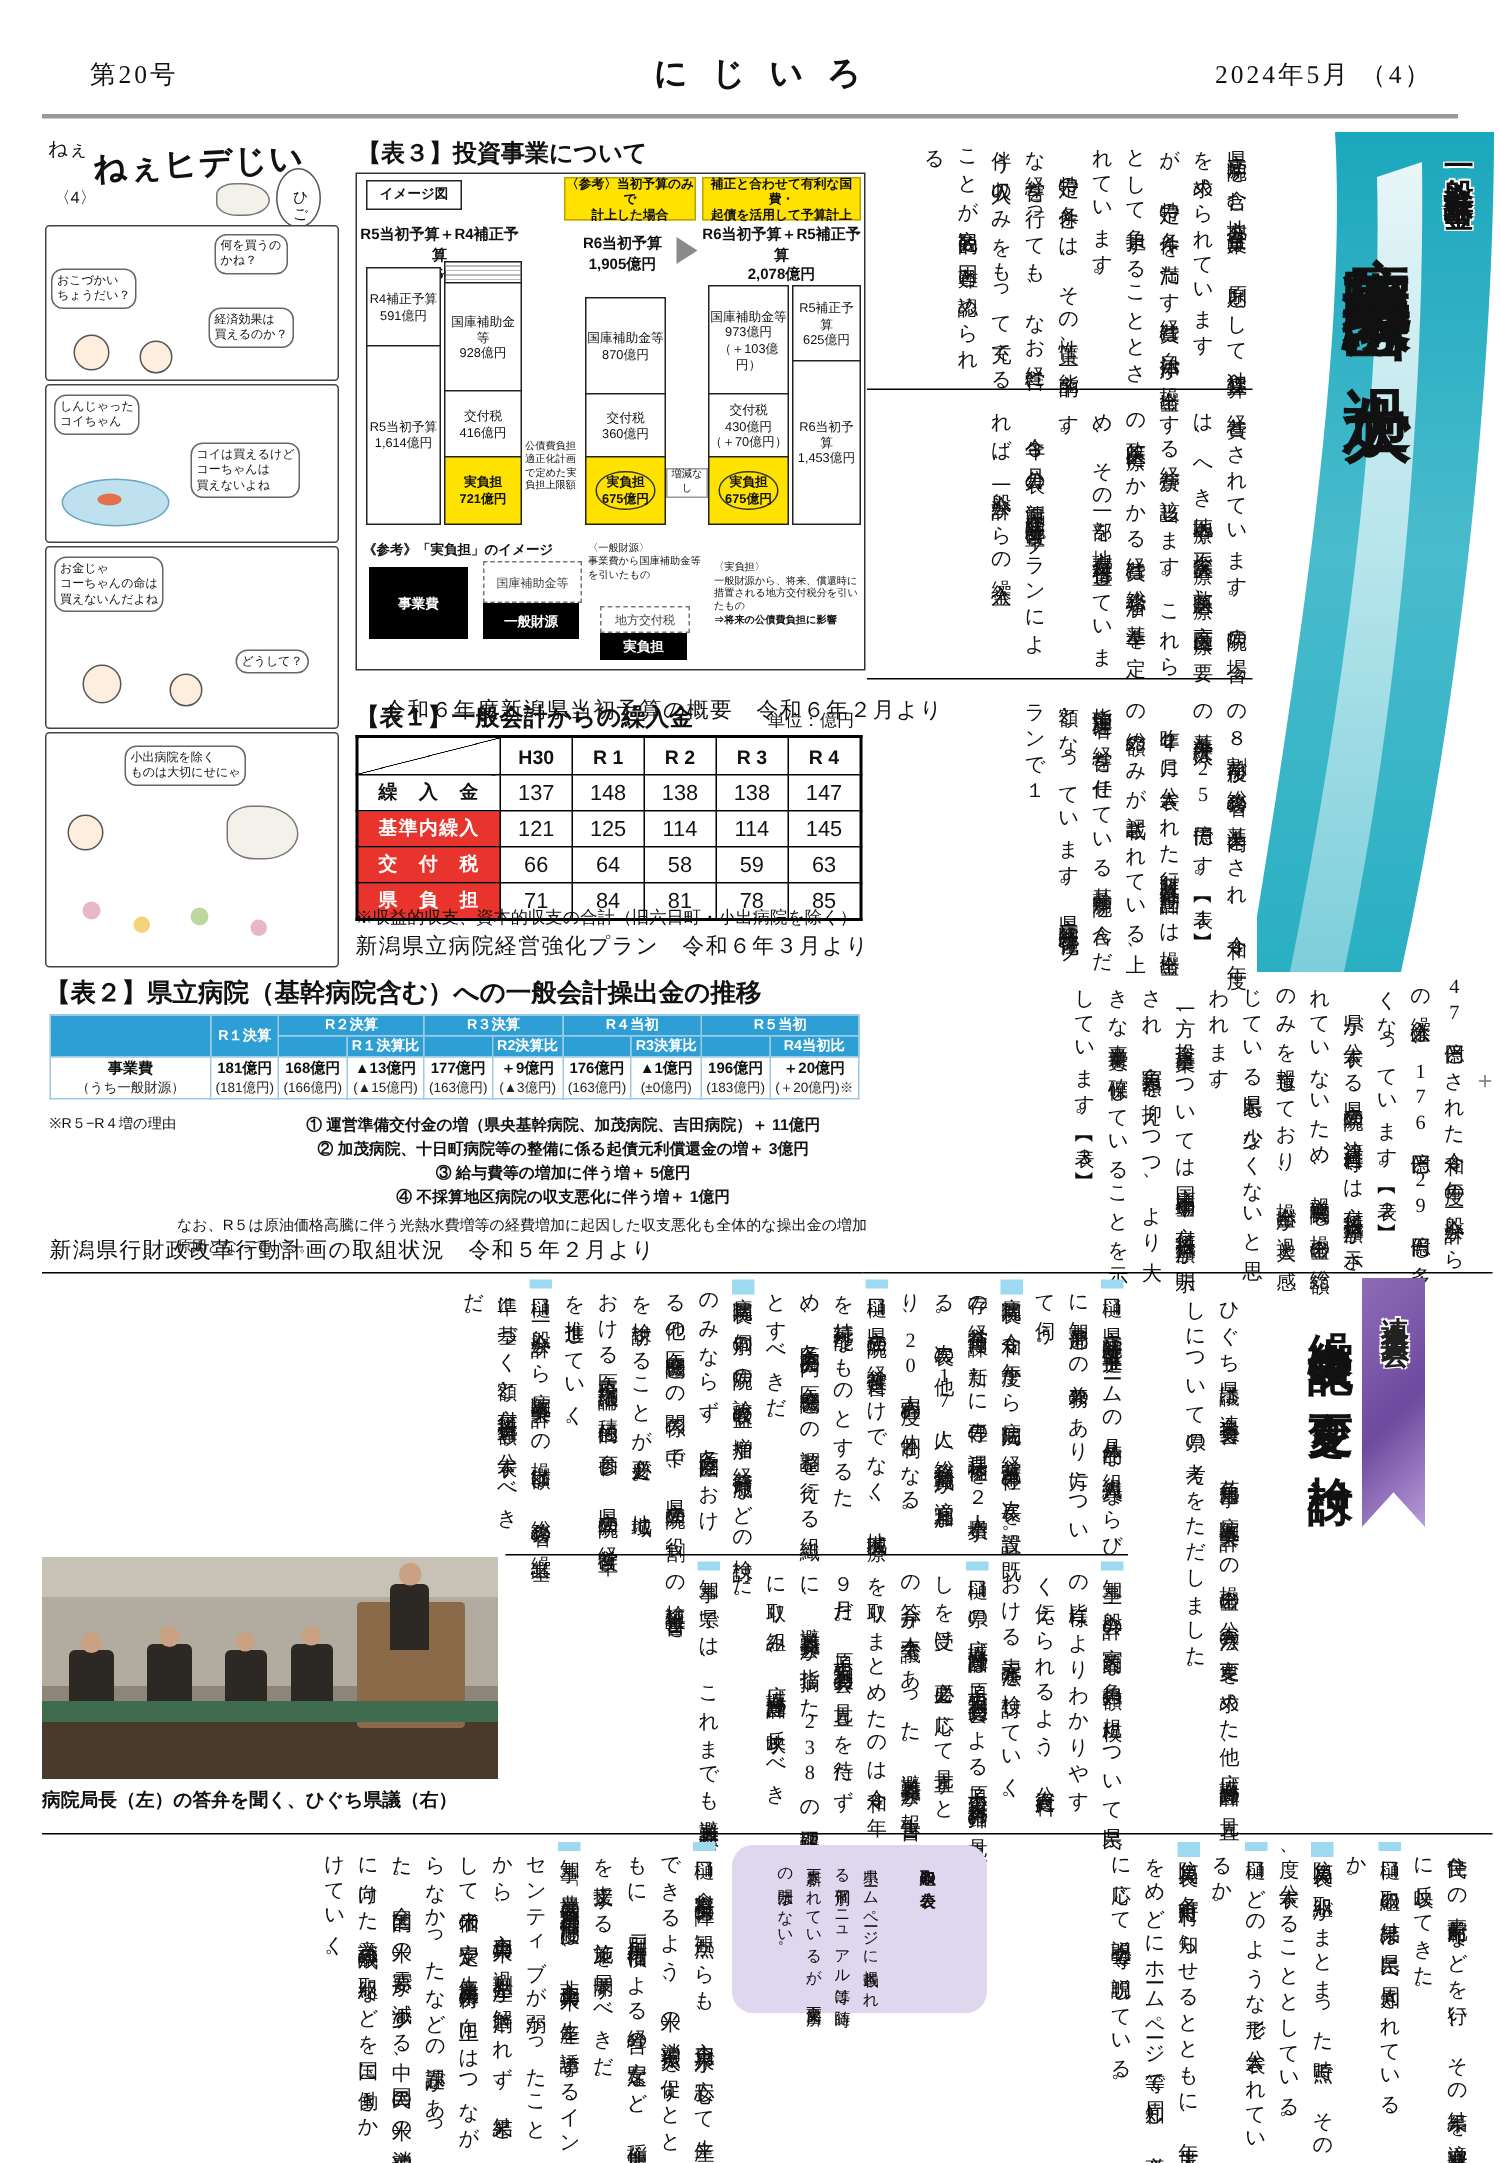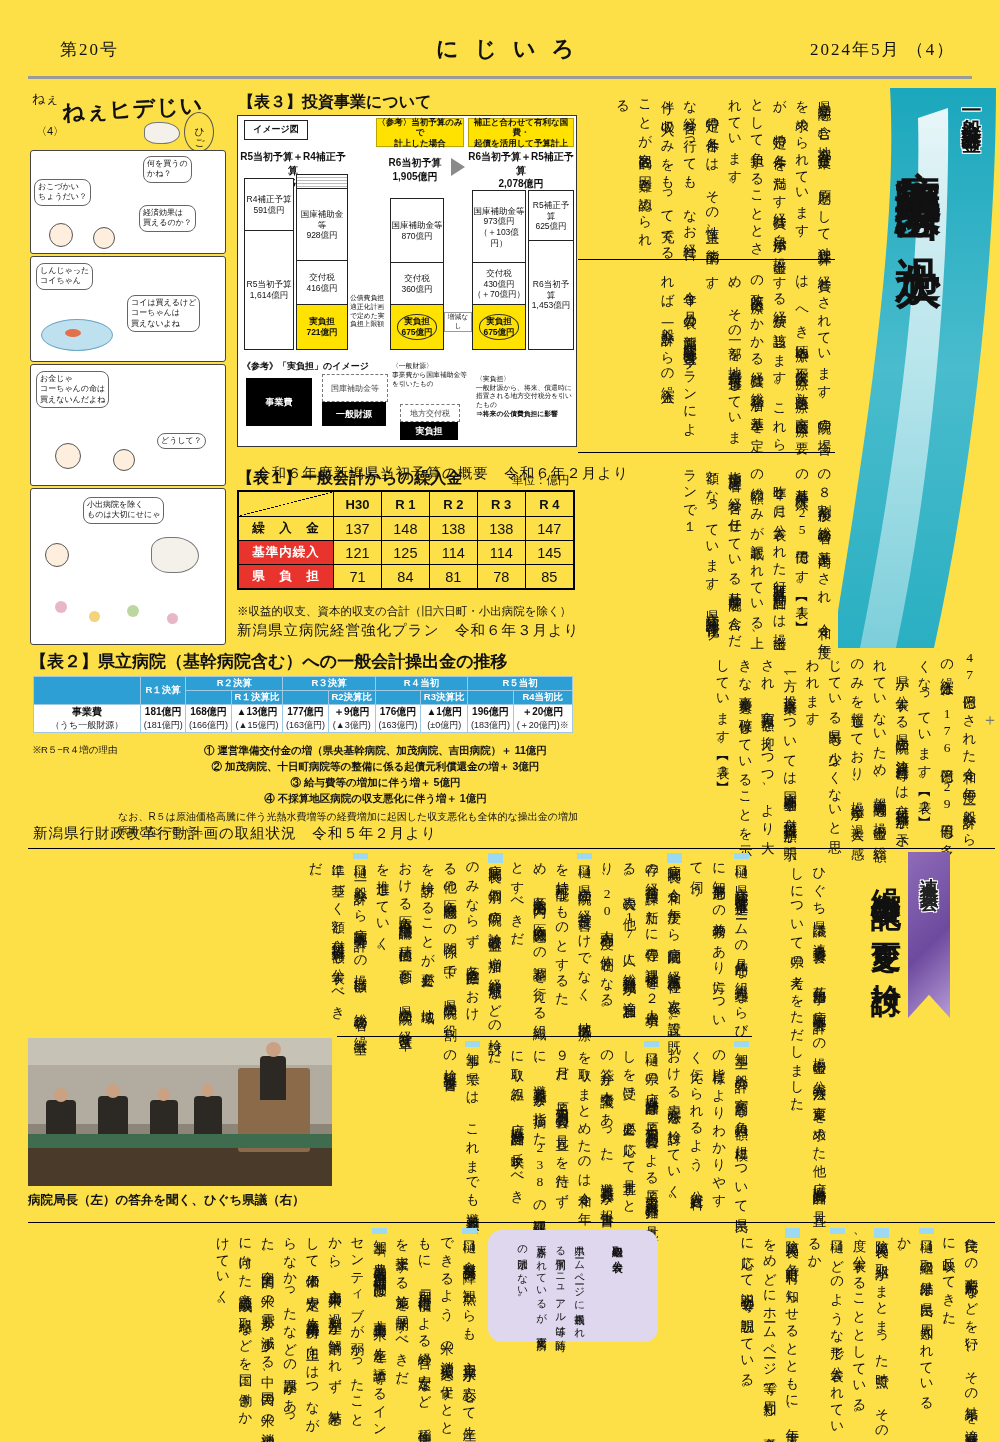--- a/index.html
+++ b/index.html
@@ -1,16 +1,16 @@
 <!DOCTYPE html>
 <html><head>
 <meta charset="utf-8">
 <style>
   html,body{margin:0;padding:0;background:#e8e8e8;}
-  .page{position:relative;width:1000px;height:1442px;margin:0 auto;background:#fde047;overflow:hidden;
+  .page{position:relative;width:1000px;height:1442px;margin:0 auto;background:#ffffff;overflow:hidden;
         font-family:"Liberation Serif",serif;color:#111;}
   .abs{position:absolute;}
   .v{writing-mode:vertical-rl;text-orientation:upright;font-size:13.5px;line-height:22.4px;
      letter-spacing:2px;white-space:pre-line;text-align:start;}
   .seg{margin:0;}
   .spk{background:#9ed9f2;padding:1px 0;}
   .rule{position:absolute;background:#000;height:1px;}
   .grule{position:absolute;background:#9a9a9a;}
   .sans{font-family:"Liberation Sans",sans-serif;}
   
@@ -248,20 +248,28 @@
           <td>138</td>
           <td>147</td>
         </tr>
         <tr>
           <th class="red">基準内繰入</th>
           <td>121</td>
           <td>125</td>
           <td>114</td>
           <td>114</td>
           <td>145</td>
+        </tr>
+        <tr>
+          <th class="red">交　付　税</th>
+          <td>66</td>
+          <td>64</td>
+          <td>58</td>
+          <td>59</td>
+          <td>63</td>
         </tr>
         <tr>
           <th class="red">県　負　担</th>
           <td>71</td>
           <td>84</td>
           <td>81</td>
           <td>78</td>
           <td>85</td>
         </tr>
       </tbody>

